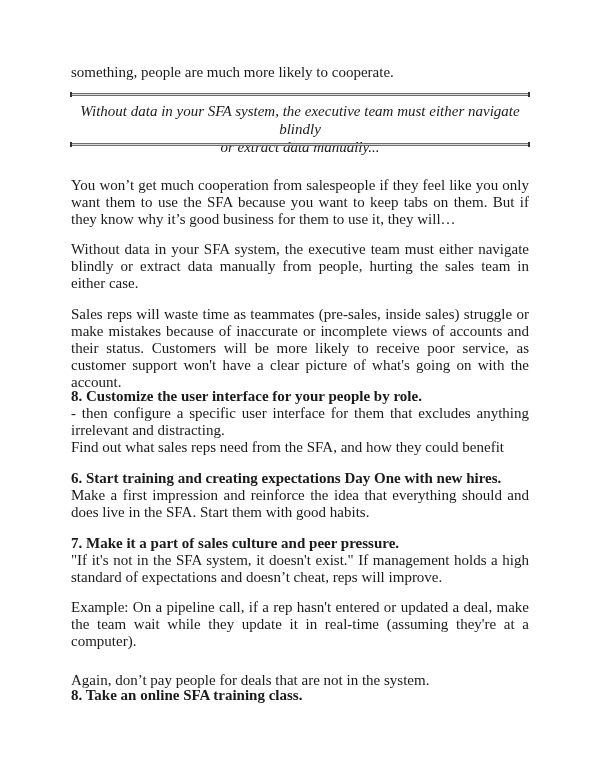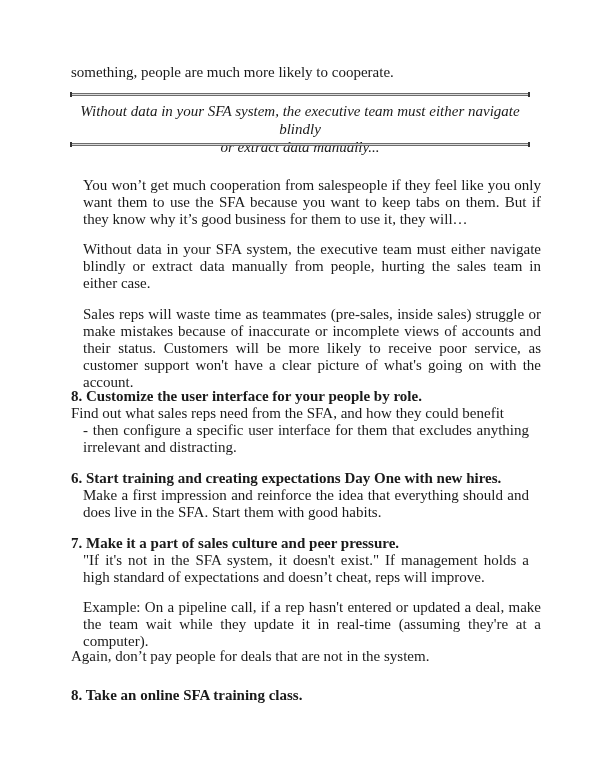--- a/index.html
+++ b/index.html
@@ -26,21 +26,20 @@
       left: 0;
       width: 458px;
       font-size: 15px;
       line-height: 17px;
       margin: 0;
       font-family: Liberation Serif, serif;
     }
     .justify {
       text-align: justify;
       text-align-last: left;
-      margin-left: 12px;
     }
     .heading {
       font-weight: bold;
     }
     .rule {
       position: absolute;
       left: -1px;
       width: 460px;
       height: 3px;
       border-top: 1px solid #6d6d6d;
@@ -83,33 +82,33 @@
   <div class="rule" style="top:143px;"></div>
 
   <p class="block justify" style="top:177px;">You won’t get much cooperation from salespeople if they feel like you only want them to use the SFA because you want to keep tabs on them. But if they know why it’s good business for them to use it, they will…</p>
 
   <p class="block justify" style="top:241px;">Without data in your SFA system, the executive team must either navigate blindly or extract data manually from people, hurting the sales team in either case.</p>
 
   <p class="block justify" style="top:306px;">Sales reps will waste time as teammates (pre-sales, inside sales) struggle or make mistakes because of inaccurate or incomplete views of accounts and their status. Customers will be more likely to receive poor service, as customer support won't have a clear picture of what's going on with the account.</p>
 
   <div class="block" style="top:388px;">
     <span class="line heading">8. Customize the user interface for your people by role.</span>
+    <span class="line justify">- then configure a specific user interface for them that excludes anything irrelevant and distracting.</span>
     <span class="line">Find out what sales reps need from the SFA, and how they could benefit</span>
-    <span class="line justify">- then configure a specific user interface for them that excludes anything irrelevant and distracting.</span>
   </div>
 
   <div class="block" style="top:470px;">
     <span class="line heading">6. Start training and creating expectations Day One with new hires.</span>
     <span class="line justify">Make a first impression and reinforce the idea that everything should and does live in the SFA. Start them with good habits.</span>
   </div>
 
   <div class="block" style="top:535px;">
     <span class="line heading">7. Make it a part of sales culture and peer pressure.</span>
     <span class="line justify">"If it's not in the SFA system, it doesn't exist." If management holds a high standard of expectations and doesn’t cheat, reps will improve.</span>
   </div>
 
   <p class="block justify" style="top:599px;">Example: On a pipeline call, if a rep hasn't entered or updated a deal, make the team wait while they update it in real-time (assuming they're at a computer).</p>
 
-  <p class="block" style="top:648px;">Again, don’t pay people for deals that are not in the system.</p>
+  <p class="block" style="top:672px;">Again, don’t pay people for deals that are not in the system.</p>
 
   <p class="block heading" style="top:679px;margin-top:8px;">8. Take an online SFA training class.</p>
 
 </div>
 
 </body></html>

